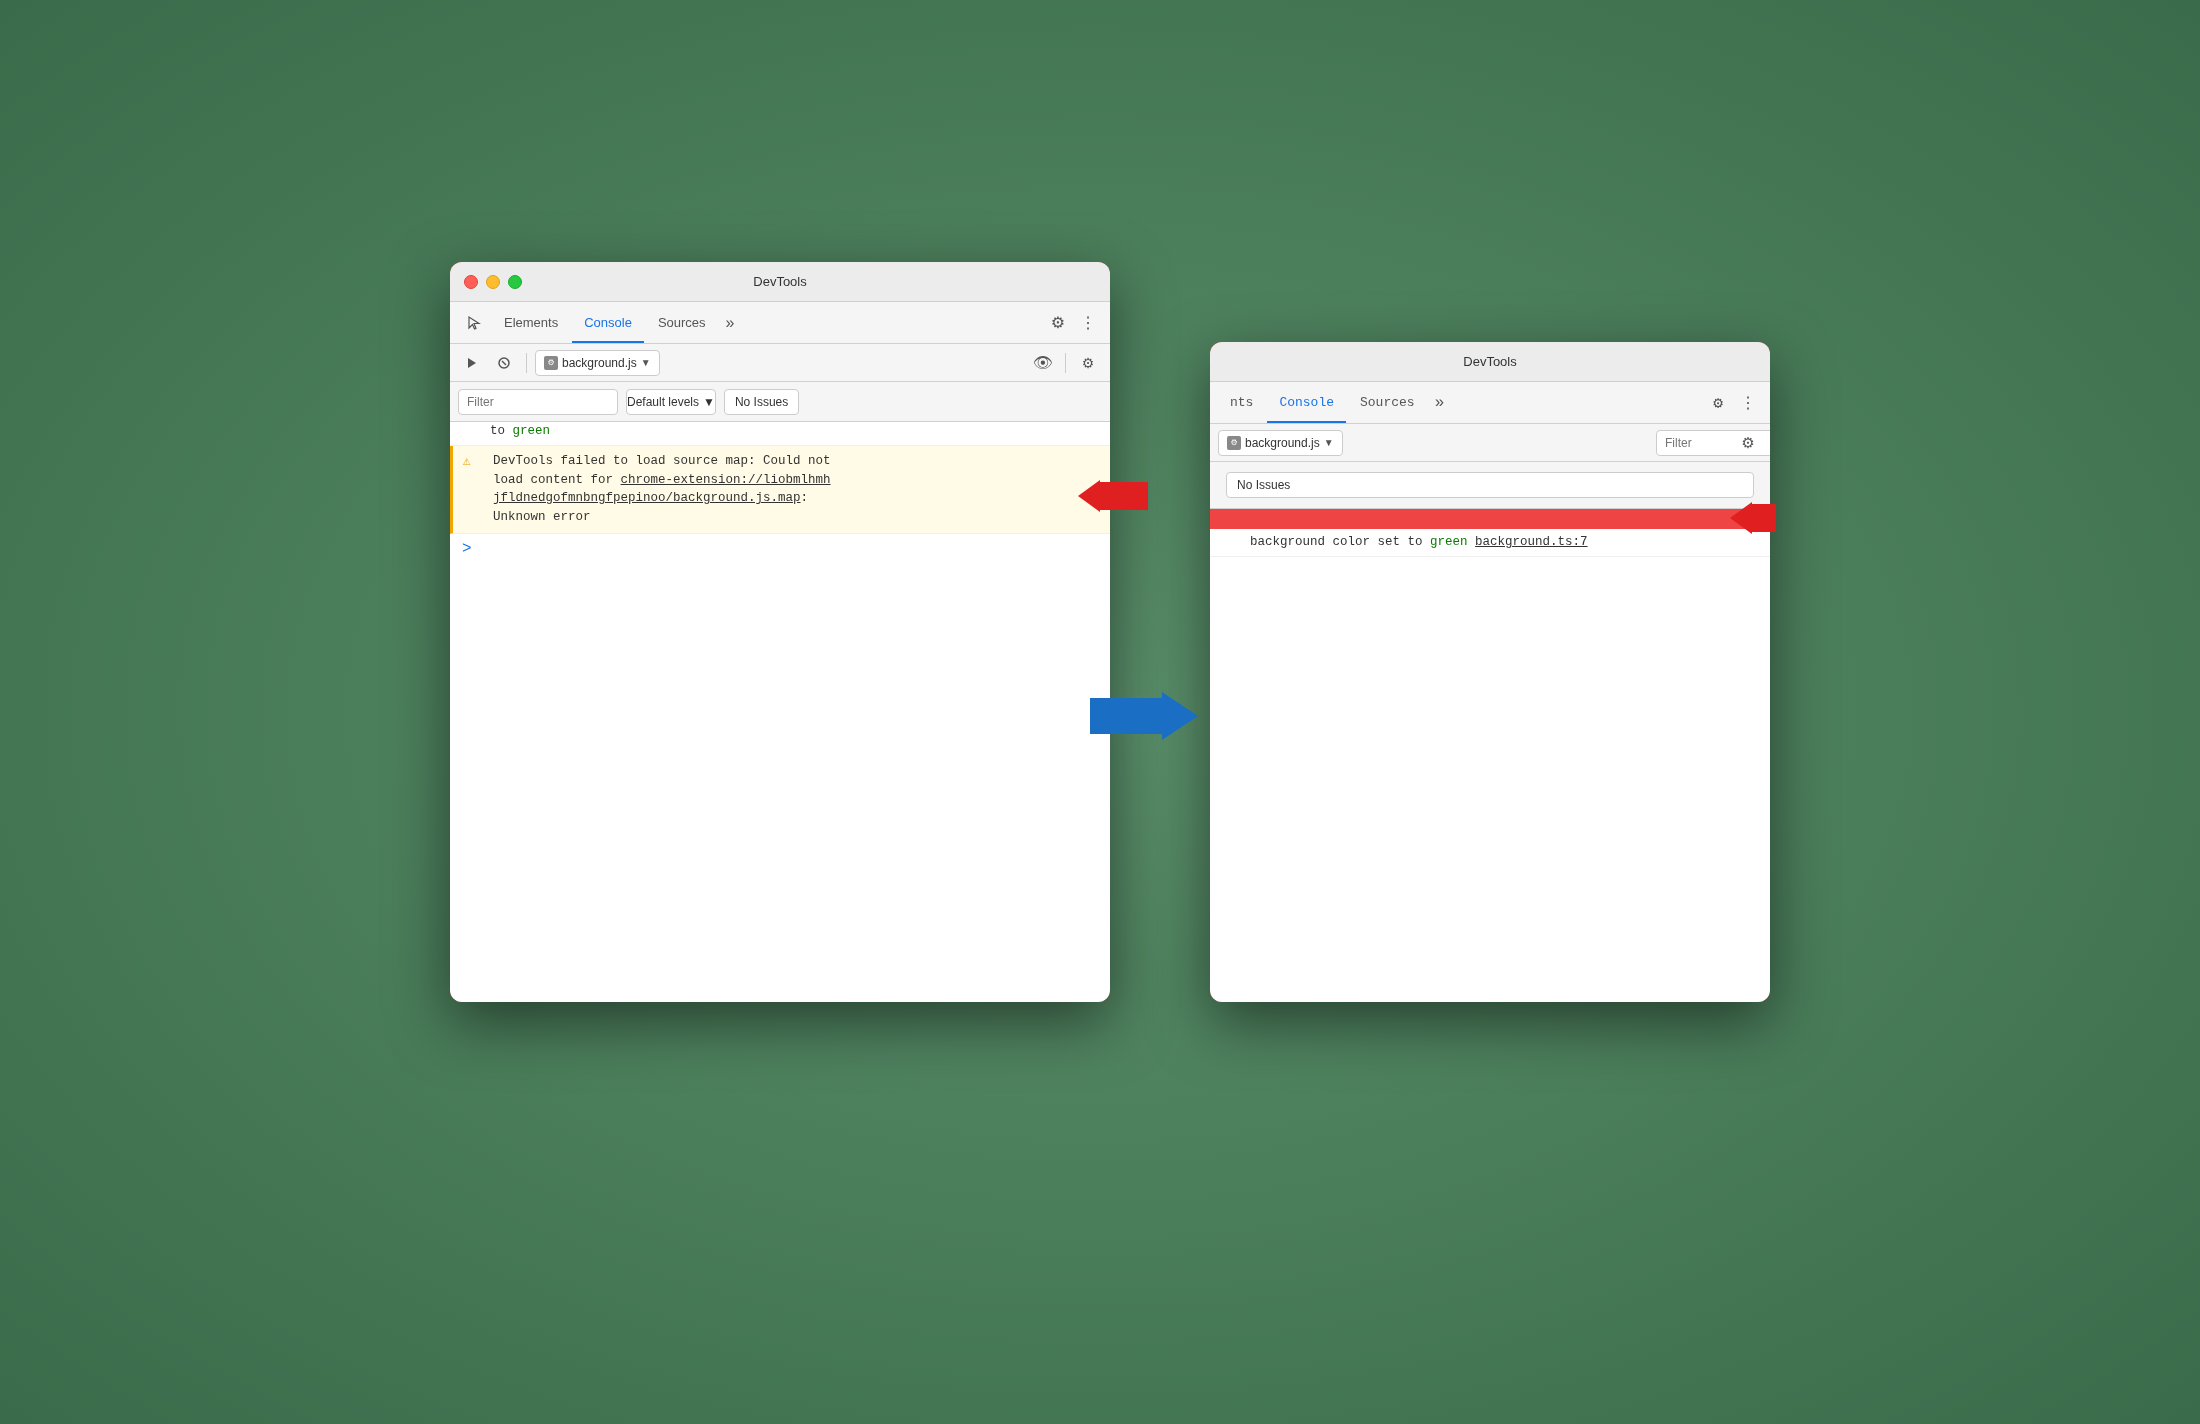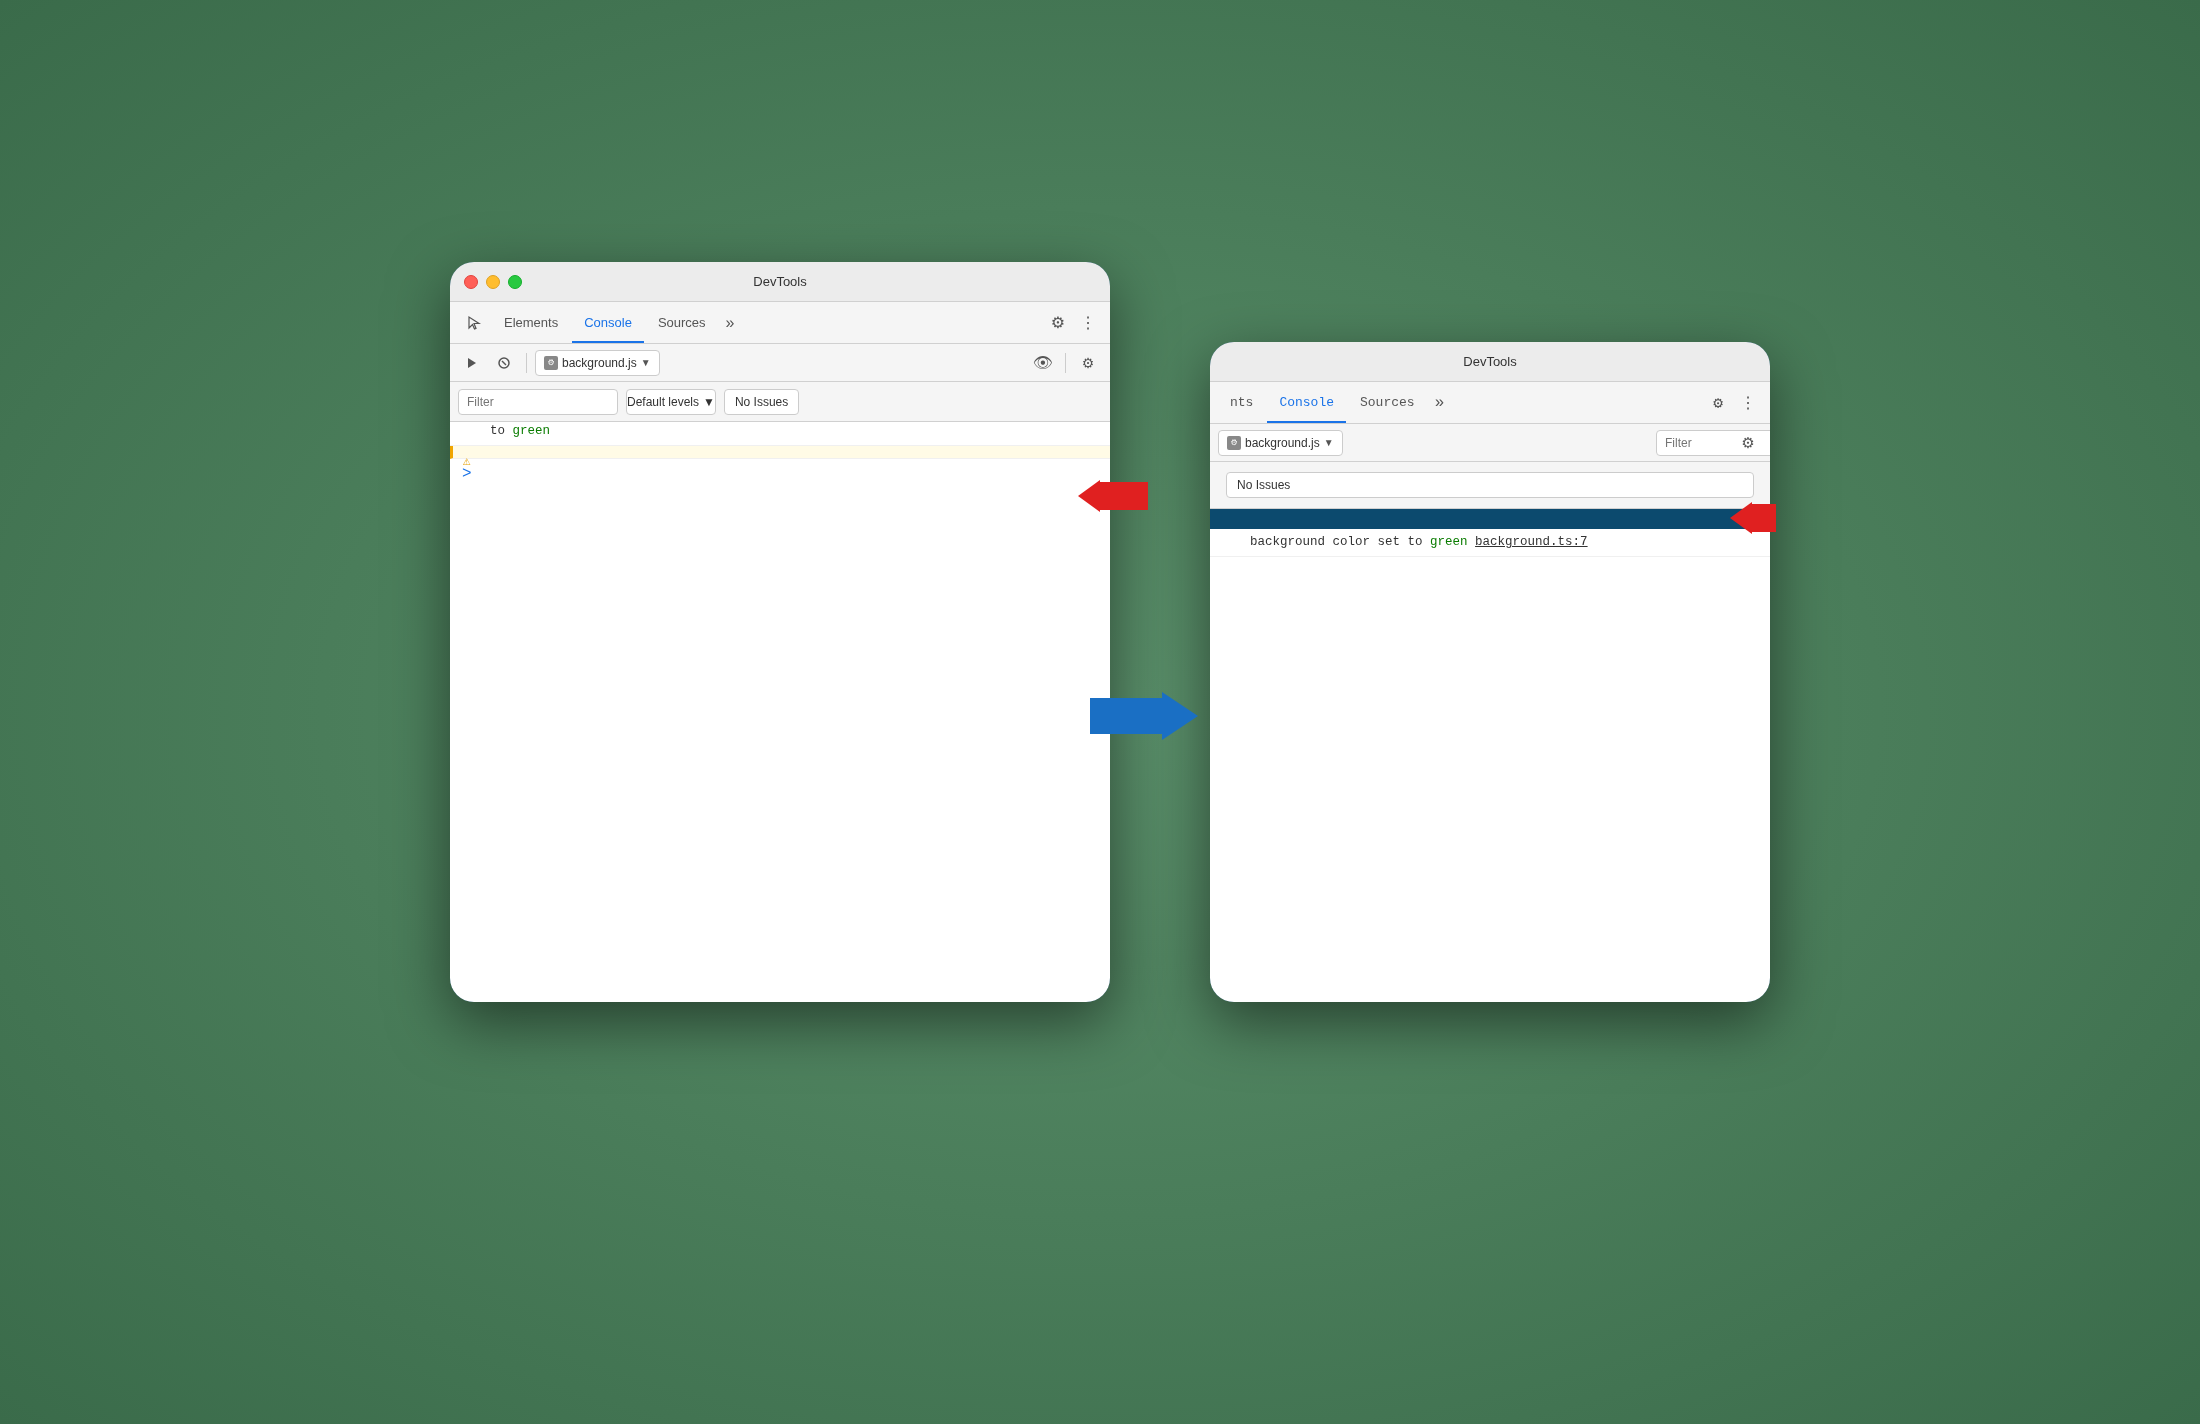--- a/index.html
+++ b/index.html
@@ -21,22 +21,22 @@
       position: relative;
       width: 1400px;
       height: 1100px;
       display: flex;
       align-items: center;
       justify-content: center;
     }
 
     
     .devtools-window {
-      background: #0c4a6e;
-      border-radius: 24px;
+      background: #ef4444;
+      border-radius: 12px;
       box-shadow: 0 20px 60px rgba(0,0,0,0.5);
       overflow: hidden;
       position: absolute;
     }
 
     
     .window-left {
       width: 660px;
       height: 740px;
       left: 50px;
@@ -431,20 +431,26 @@
     </div>
 
     <div class="console-content" style="height: calc(740px - 40px - 42px - 38px - 40px);">
 
       <div class="console-row normal-row" style="padding-top:0; border-bottom: 1px solid #f0f0f0;">
         <span class="console-text">to <span class="console-green">green</span></span>
       </div>
 
       <div class="console-row warning-row" style="padding-top: 6px; padding-bottom: 6px; align-items: flex-start;">
         <span class="console-icon" style="color: #e6a000; font-size: 13px;">⚠</span>
+        <span class="console-text">
+          DevTools failed to load source map: Could not<br>
+          load content for <a class="console-link">chrome-extension://liobmlhmh<br>
+          jfldnedgofmnbngfpepinoo/background.js.map</a>:<br>
+          Unknown error
+        </span>
       </div>
 
       <div class="console-prompt">
         <span>&gt;</span>
       </div>
 
     </div>
   </div>
 
   <div style="position:absolute; left: 678px; top: 318px; z-index: 20; display:flex; align-items:center;">

